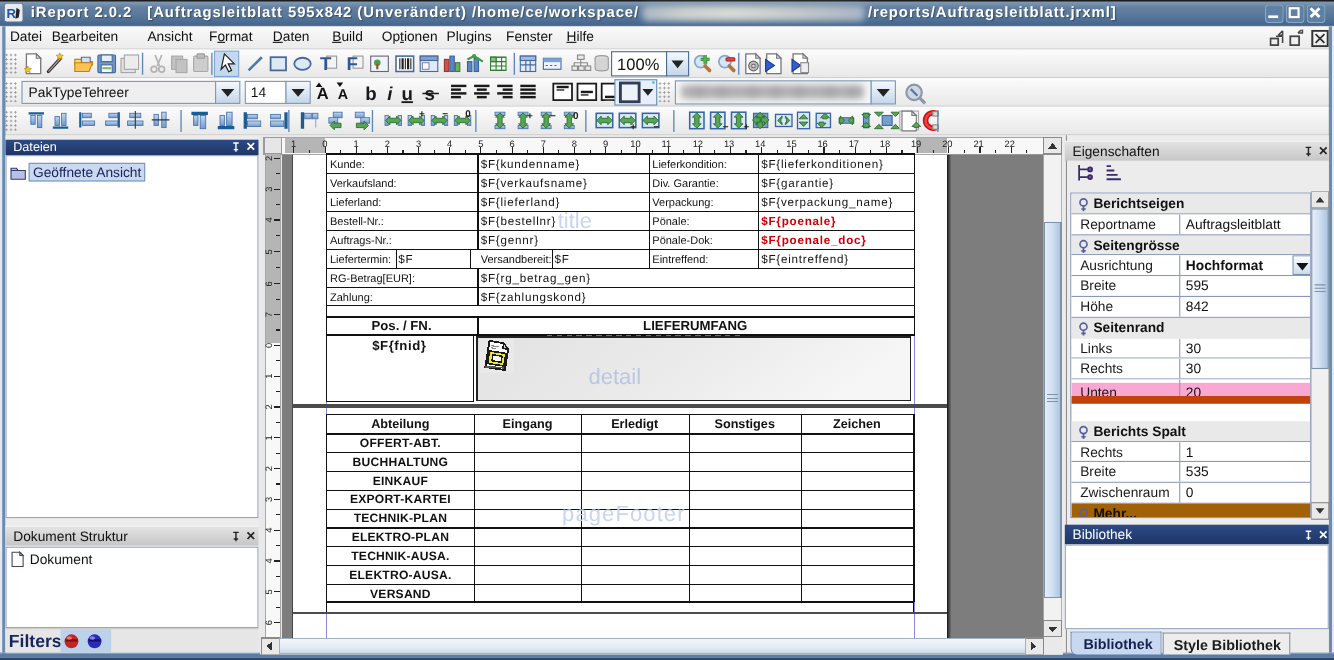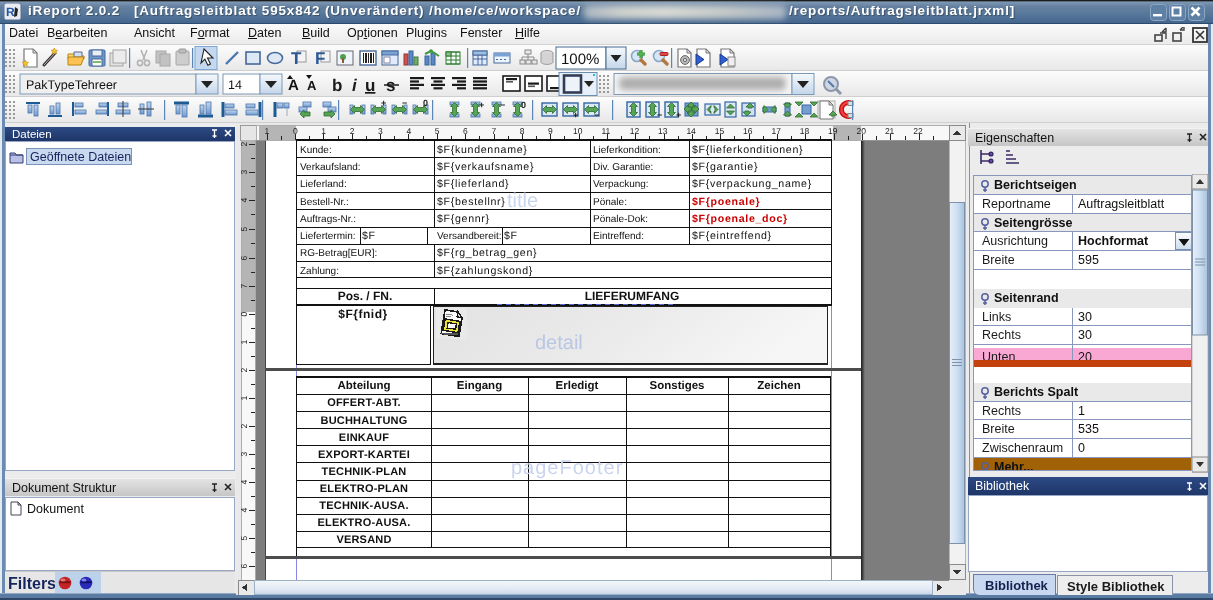--- a/index.html
+++ b/index.html
@@ -525,21 +525,21 @@
     <g stroke="#fff" fill="none">
       <path d="M3 2h5M5.5 2v6M3.5 8h4M5.5 8v2" stroke-width="1.3"></path>
       <path d="M16 2l6 6M22 2l-6 6" stroke-width="1.6"></path>
     </g>
   </svg>
 <div class="abs white-area" style="left:5px;top:141px;width:230px;height:330px"></div>
 <svg class="abs" style="left:9px;top:150px" width="15" height="14">
     <path d="M1 3h5l1.5 2H14v8H1z" fill="#b9c0e8" stroke="#333c70"></path>
     <path d="M1 5h13" stroke="#333c70"></path>
   </svg>
-<div class="abs" style="left:26px;top:148px;width:106px;height:17px;background:#c8d9f0;border:1px solid #7a93bb;font-size:12.5px;color:#16235a;padding:1px 3px;white-space:nowrap">Geöffnete Dateien</div>
+<div class="abs" style="left:26px;top:148px;width:106px;height:17px;background:#c8d9f0;border:1px solid #7a93bb;font-size:12.5px;color:#16235a;padding:1px 3px;white-space:nowrap">Geöffnete Ansicht</div>
 <div class="abs panelhdr grayhdr" style="left:5px;top:478px;width:230px;height:18px;line-height:18px;font-weight:normal;font-size:12.5px;color:#111">Dokument Struktur</div>
 <svg class="abs" style="left:209px;top:482px" width="26" height="12">
     <g stroke="#222" fill="none">
       <path d="M3 2h5M5.5 2v6M3.5 8h4M5.5 8v2" stroke-width="1.3"></path>
       <path d="M16 2l6 6M22 2l-6 6" stroke-width="1.6"></path>
     </g>
   </svg>
 <div class="abs white-area" style="left:5px;top:497px;width:230px;height:74px"></div>
 <svg class="abs" style="left:9px;top:501px" width="14" height="15">
     <path d="M2 1h7l3 3v10H2z" fill="#fff" stroke="#445"></path>
@@ -902,20 +902,25 @@
       <div class="pval" style="font-weight:bold">Hochformat</div>
       <div class="abs" style="left:201px;top:0;width:17px;height:100%;background:linear-gradient(#fafcfe,#cddcec);border:1px solid #7891ae"><svg width="16" height="18">
           <path d="M2.5 6l5.5 7L13.5 6z" fill="#111"></path>
         </svg></div>
     </div>
     <div class="prow" style="top:75px;height:19px;background:#fff;border-bottom:1px solid #8a97bd">
       <div class="abs" style="left:98px;top:0;width:1px;height:100%;background:#8a97bd"></div>
       <div class="plabel">Breite</div>
       <div class="pval">595</div>
     </div>
+    <div class="prow" style="top:94px;height:19px;background:#fff;border-bottom:1px solid #8a97bd">
+      <div class="abs" style="left:98px;top:0;width:1px;height:100%;background:#8a97bd"></div>
+      <div class="plabel">Höhe</div>
+      <div class="pval">842</div>
+    </div>
     <div class="prow" style="top:113px;height:27px;background:#e9e9e9;border-bottom:1px solid #8a97bd">
       <svg class="abs" style="left:6px;top:3px" width="12" height="14">
         <circle cx="5" cy="5" r="3.2" fill="none" stroke="#5560a0" stroke-width="1.5"></circle>
         <path d="M5 8v5M3 11h4" stroke="#5560a0" stroke-width="1.5"></path>
       </svg>
       <div class="plabel phead" style="left:20px">Seitenrand</div>
     </div>
     <div class="prow" style="top:132px;height:18px;background:#fff;border-bottom:1px solid #8a97bd">
       <div class="abs" style="left:98px;top:0;width:1px;height:100%;background:#8a97bd"></div>
       <div class="plabel">Links</div>

